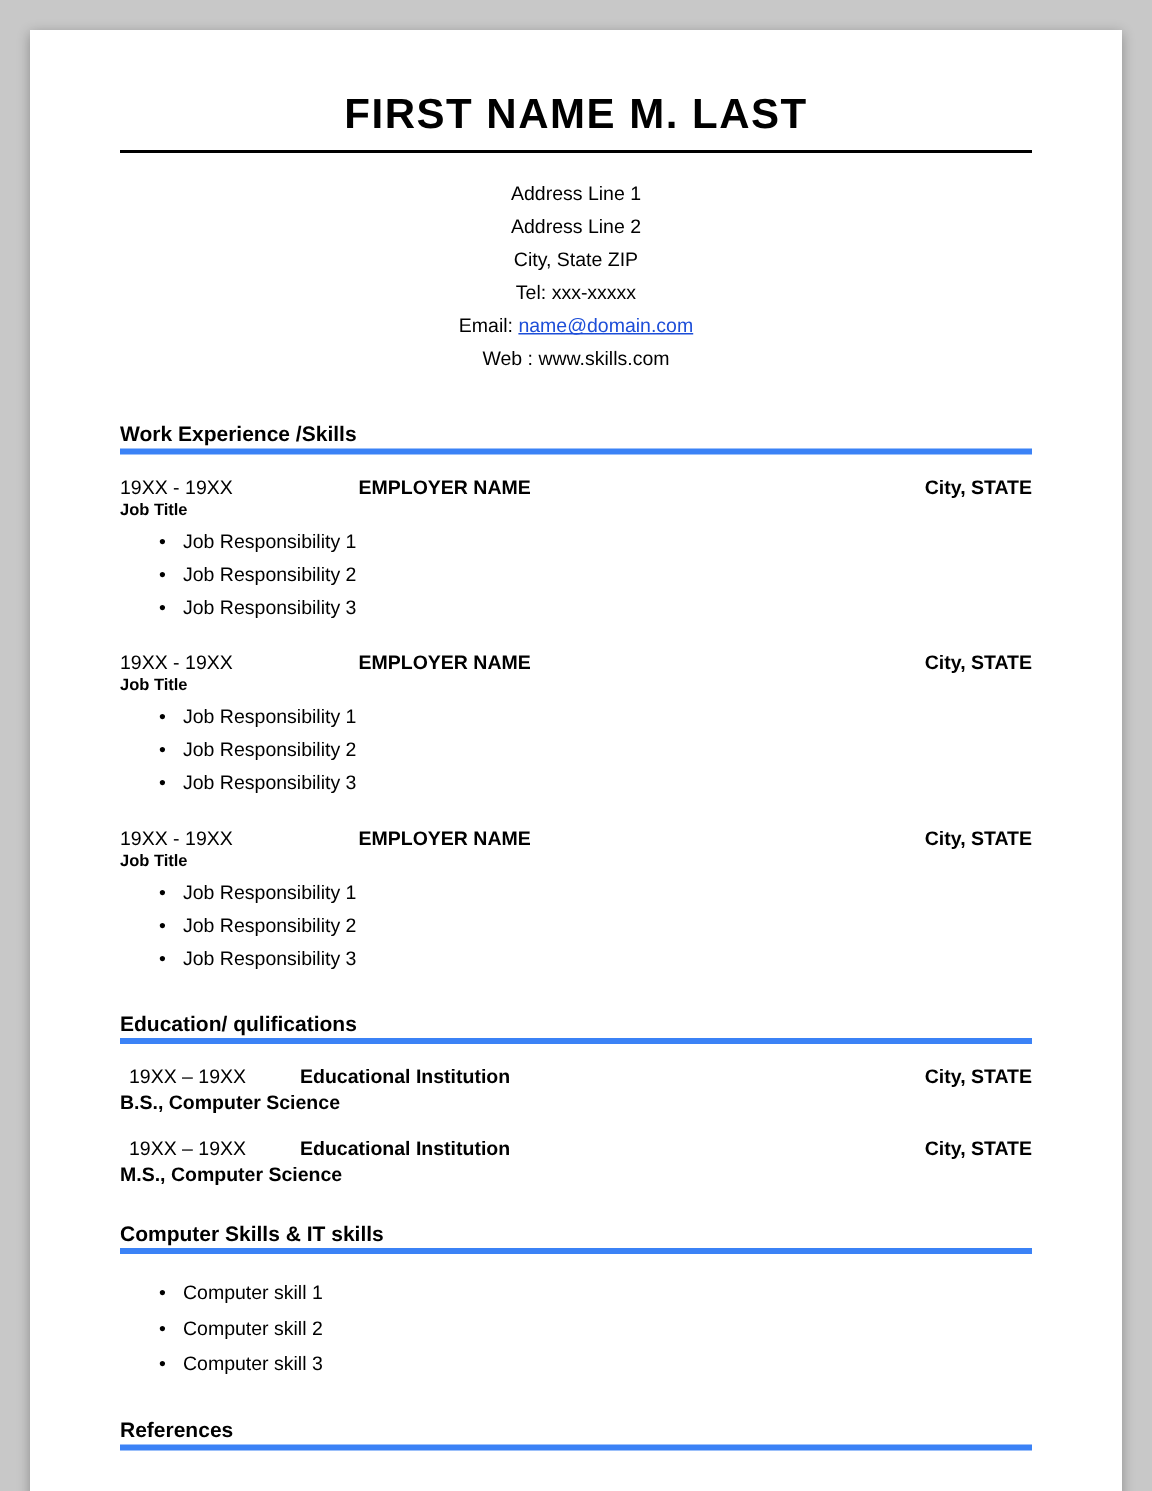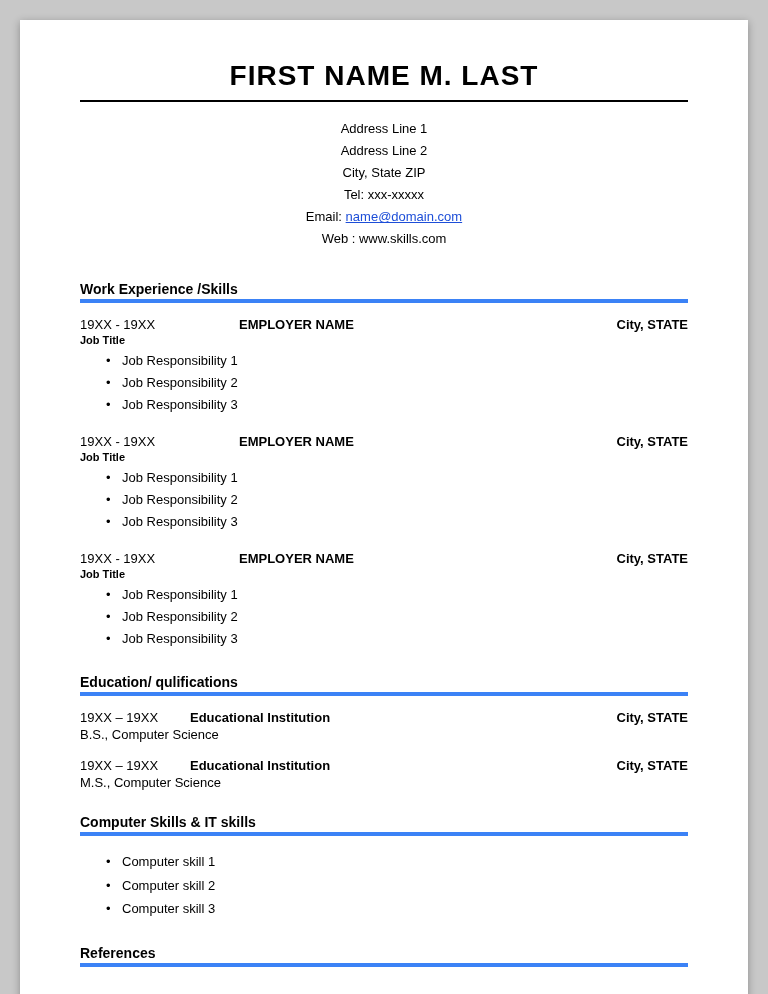--- a/index.html
+++ b/index.html
@@ -125,41 +125,42 @@
 
     .edu-header {
       display: flex;
       justify-content: space-between;
       align-items: baseline;
       font-size: 13px;
     }
 
     .edu-header-left {
       display: flex;
-      gap: 20px;
+      gap: 30px;
+      text-align: center;
     }
 
     .edu-dates {
       font-size: 13px;
       min-width: 90px;
     }
 
     .edu-institution {
       font-weight: bold;
       font-size: 13px;
     }
 
     .edu-location {
       font-weight: bold;
       font-size: 13px;
     }
 
     .edu-degree {
       font-size: 13px;
-      font-weight: normal;
+      font-weight: bold;
       margin-top: 2px;
     }
 
     .skills-list {
       list-style: none;
       padding-left: 30px;
       font-size: 13px;
       line-height: 1.8;
     }
 

